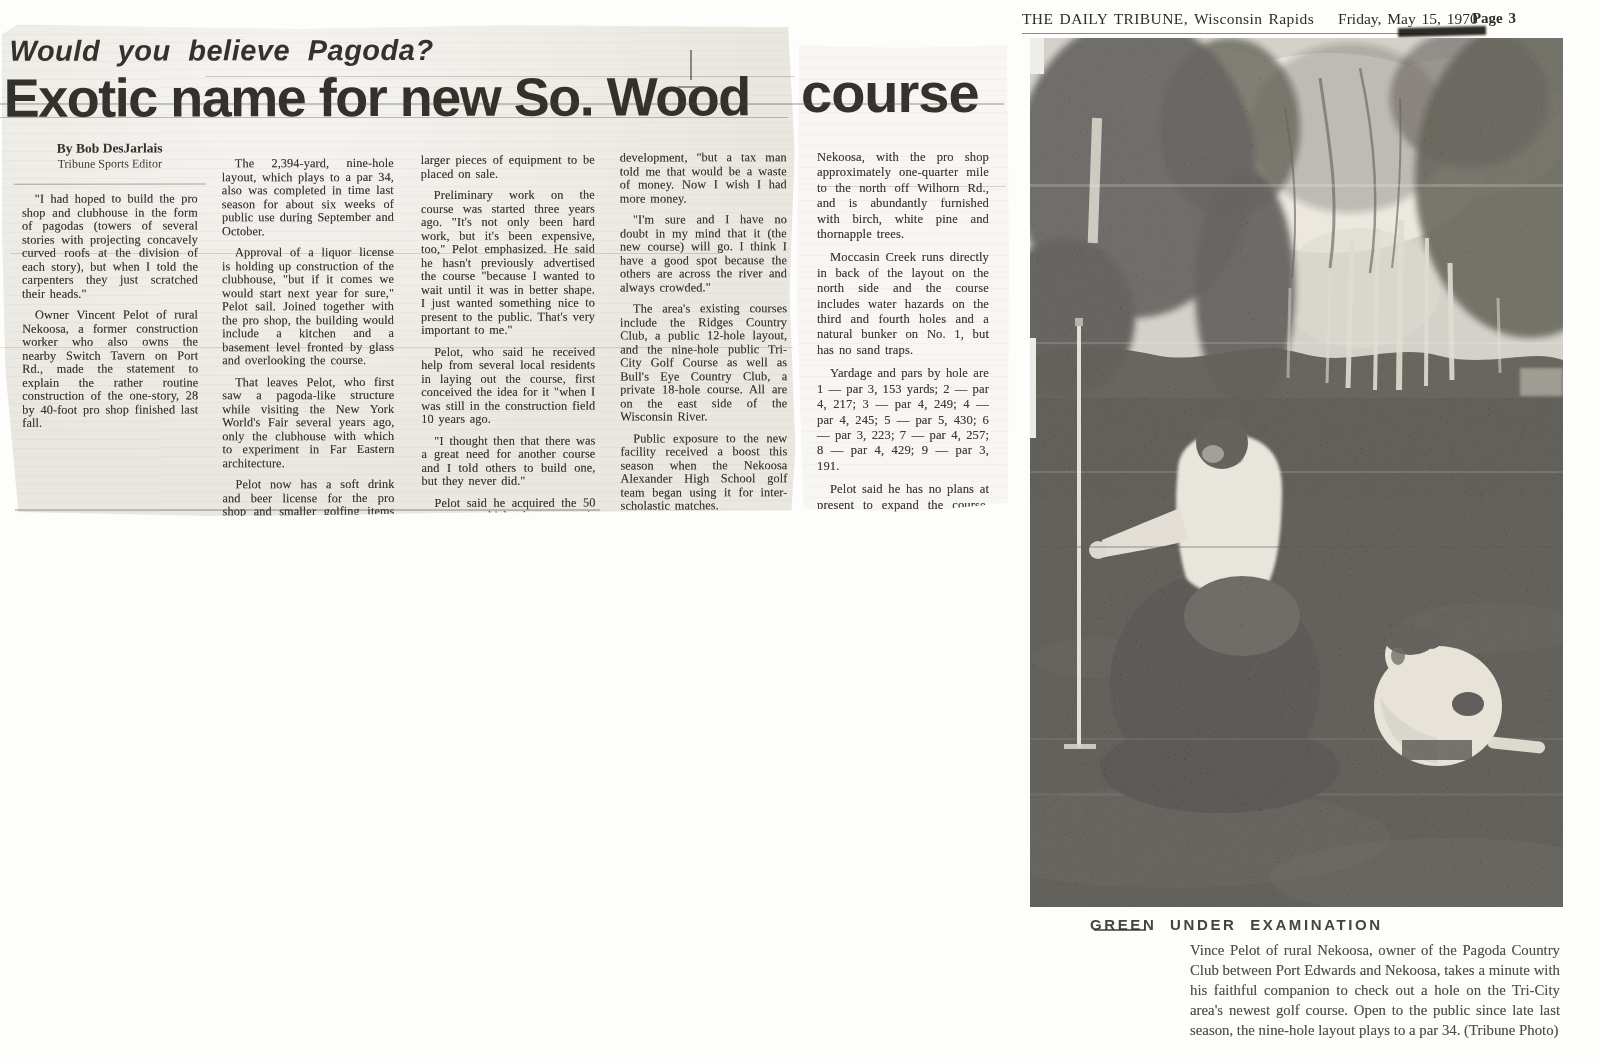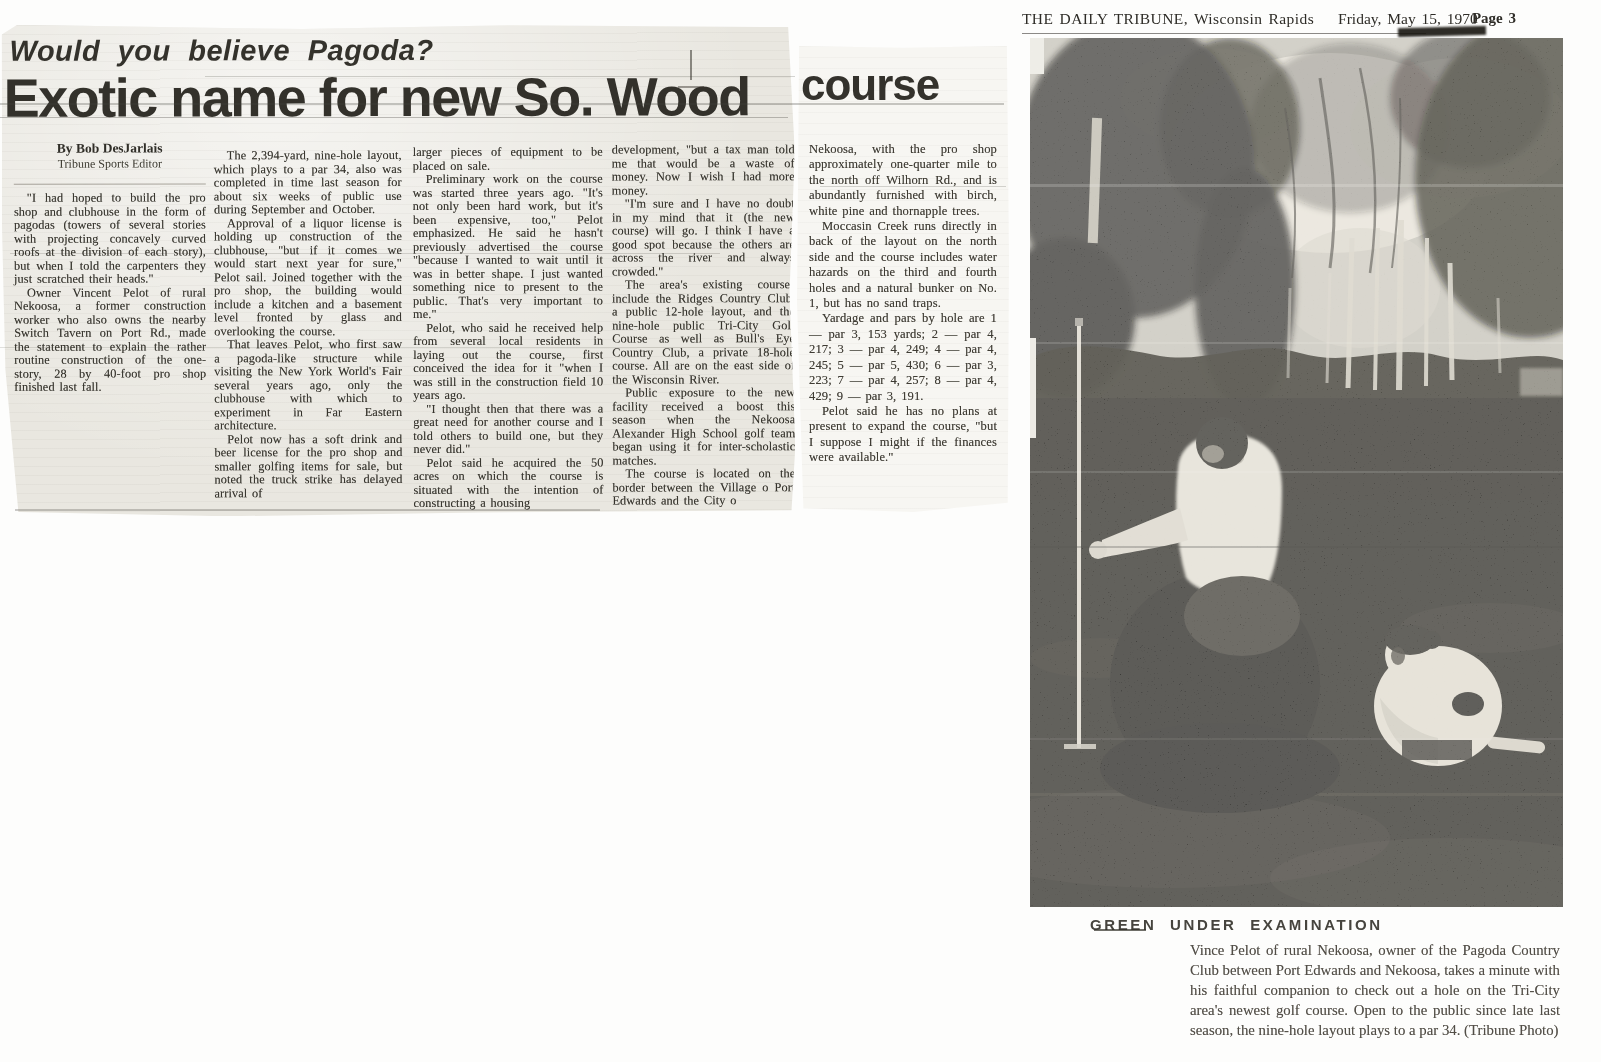--- a/index.html
+++ b/index.html
@@ -22,31 +22,31 @@
   .col{position:absolute;top:123px;width:188px;}
   .col-1{left:12px;top:116px;width:192px;}
   .col-2{left:212px;top:125px;}
   .col-3{left:411px;top:122px;width:190px;}
   .col-4{left:610px;top:120px;width:183px;}
 
   .byline-block{text-align:center;border-bottom:1px solid rgba(95,90,78,.5);padding-bottom:12px;margin-bottom:7px;}
   .byline{font-size:13.5px;font-weight:bold;color:#302e28;}
   .byline-title{font-size:12px;color:#3a382f;}
 
-  .para{margin:0;font-size:12.3px;line-height:13.5px;text-align:justify;text-indent:13px;
+  .para{margin:8px;font-size:12.3px;line-height:13.5px;text-align:justify;text-indent:13px;
       color:#35332c;word-spacing:1.6px;letter-spacing:.1px;text-shadow:0 0 .6px rgba(45,42,36,.45);}
   .no-indent{text-indent:0;}
 
   
   .col5-clip{left:797px;top:46px;width:212px;height:466px;background:
       repeating-linear-gradient(180deg, rgba(110,105,95,.04) 0 1px, transparent 1px 11px),
       #f7f6f2;
       clip-path:polygon(1% 0%,50% .4%,99% 0%,100% 45%,99.4% 98%,55% 100%,3% 99.2%,0% 55%);}
   .headline2{left:4px;top:14px;font-family:"Liberation Sans",sans-serif;font-weight:bold;
-      font-size:44px;letter-spacing:-1px;color:#34322c;}
+      font-size:56px;letter-spacing:-1px;color:#34322c;}
   .col-5{left:12px;top:96px;width:188px;}
   .col-5 .para{font-size:12.6px;line-height:15.4px;color:#3e3b33;}
 
   
   .masthead{left:1022px;top:10px;width:494px;font-size:15.5px;color:#2e2c27;word-spacing:2px;}
   .masthead .m-title{letter-spacing:.4px;}
   .masthead .m-date{margin-left:24px;}
   .masthead .m-page{position:absolute;right:0;top:0;font-weight:bold;font-size:15px;}
   .m-rule{left:1022px;top:33px;width:404px;height:1px;background:rgba(45,42,36,.55);}
   .smudge{left:1398px;top:27px;width:88px;height:9px;background:#17150f;filter:blur(1.2px);

